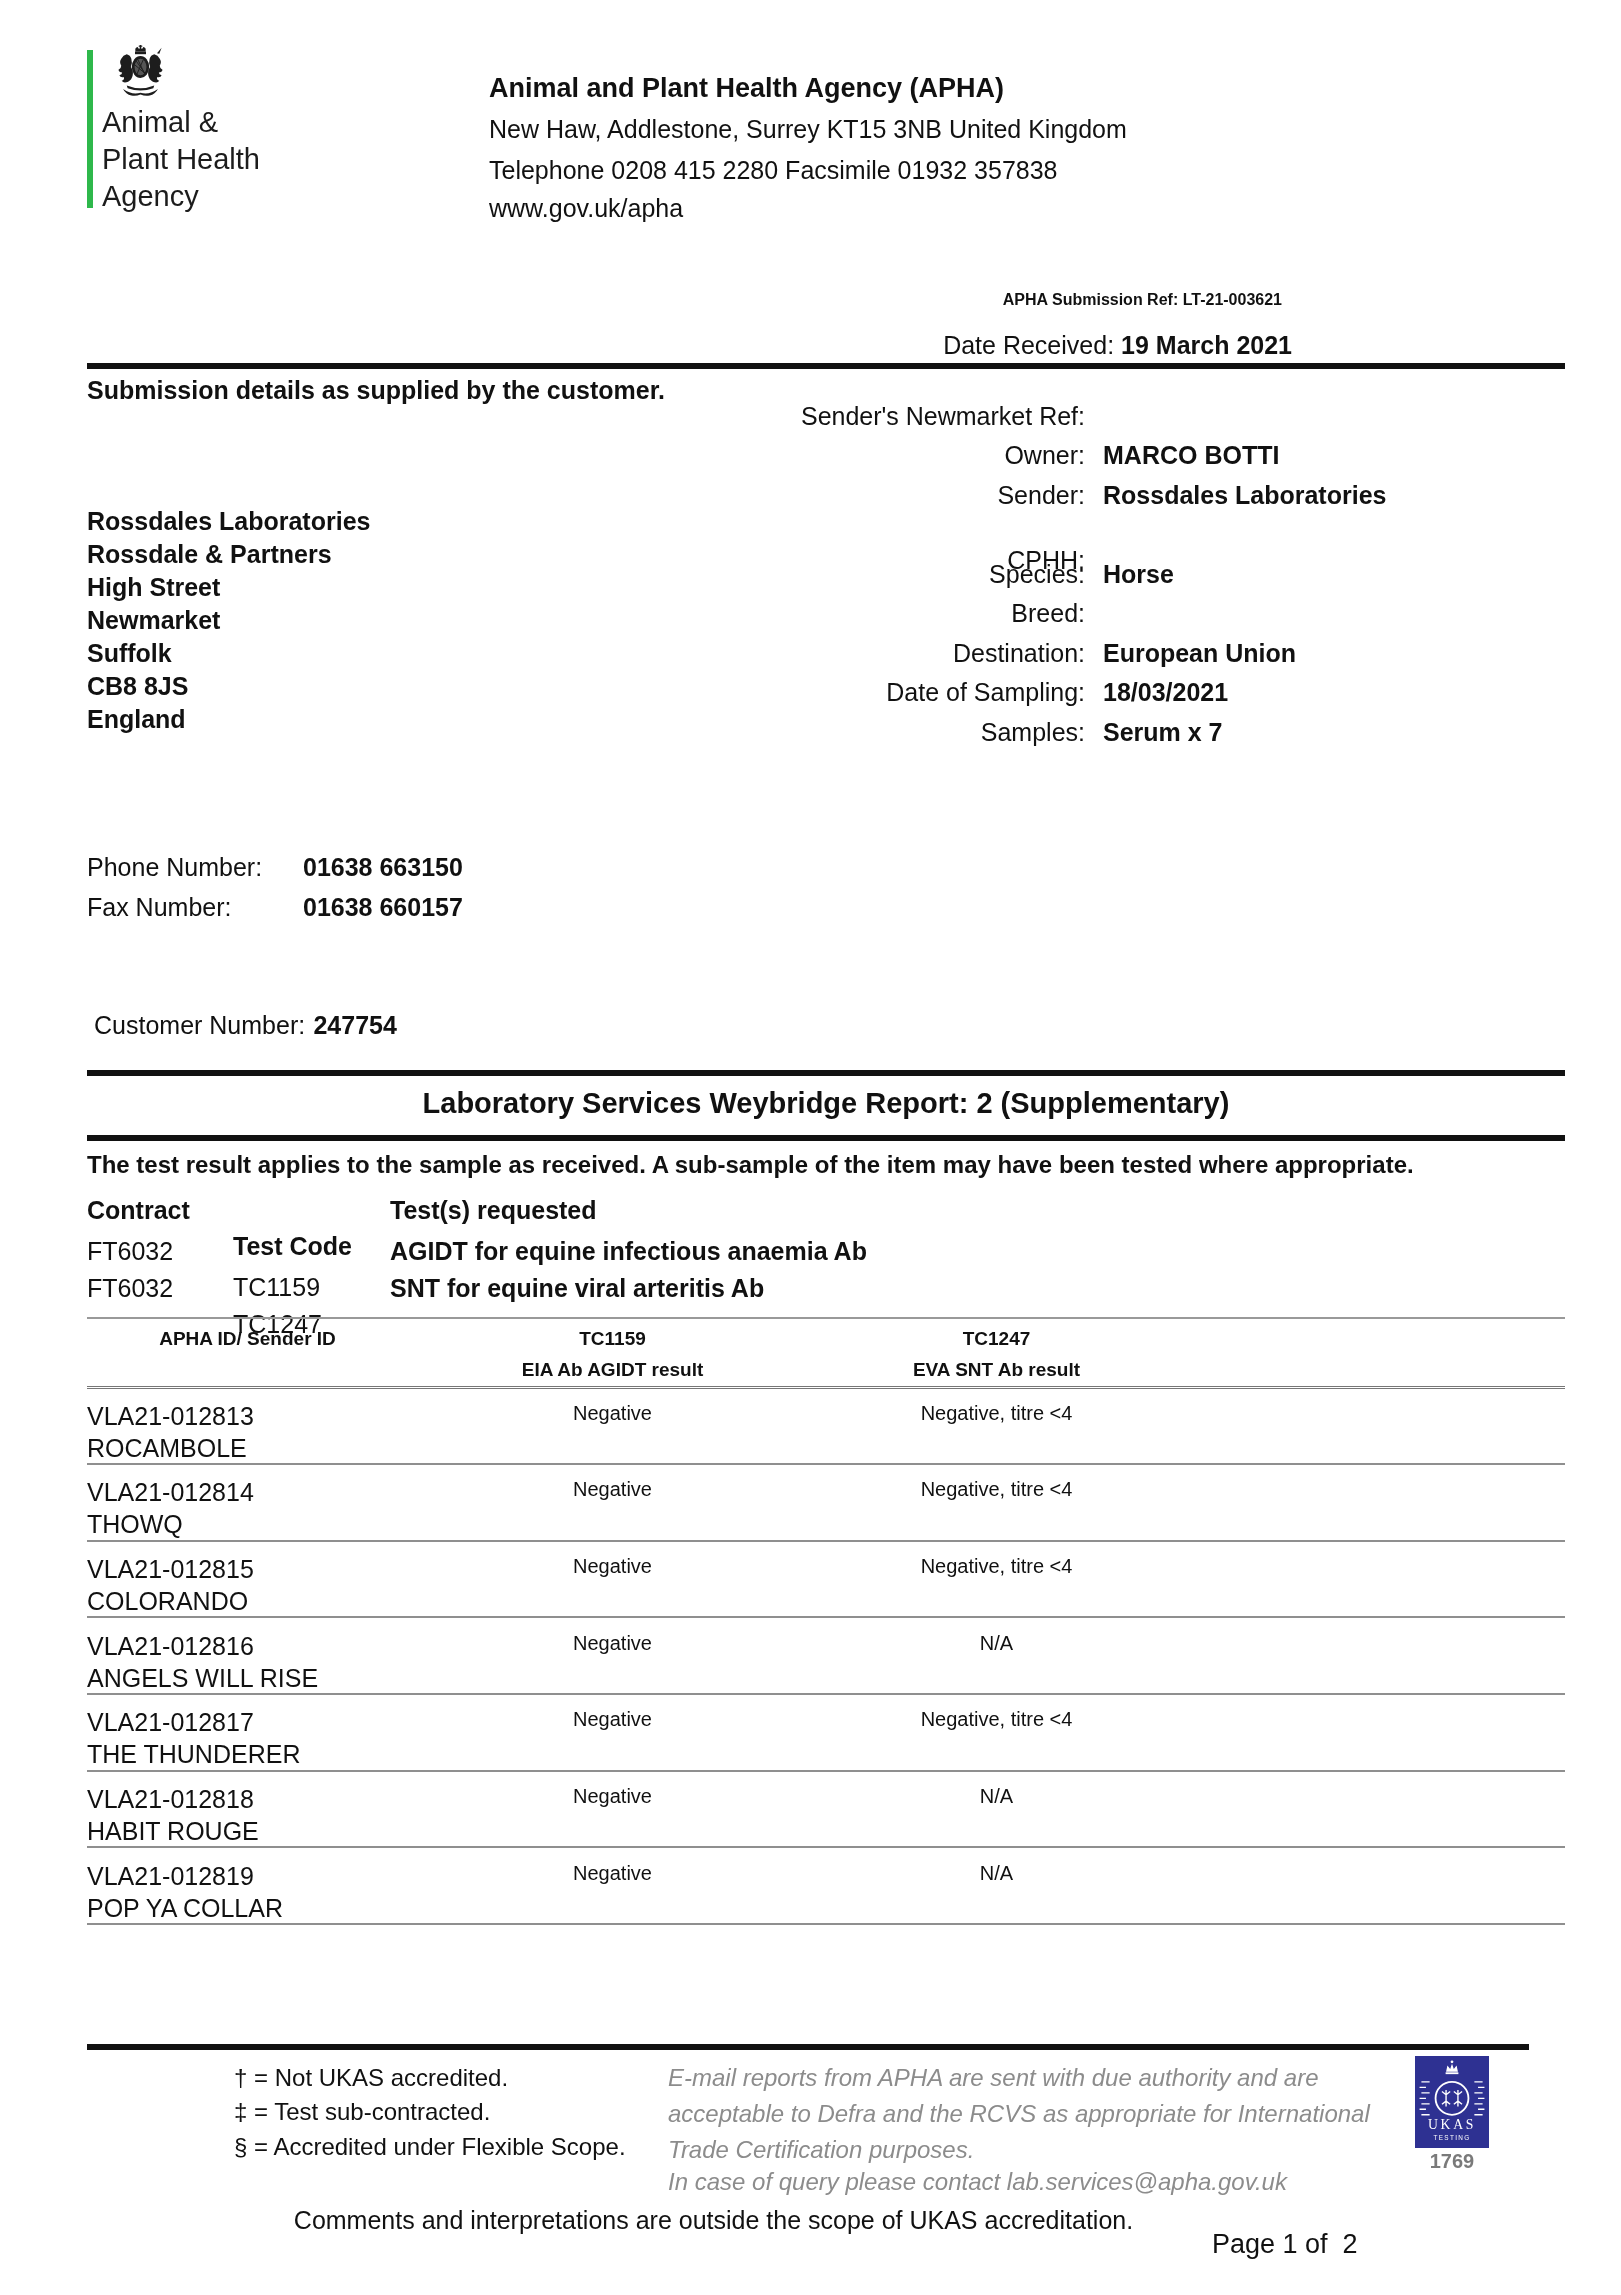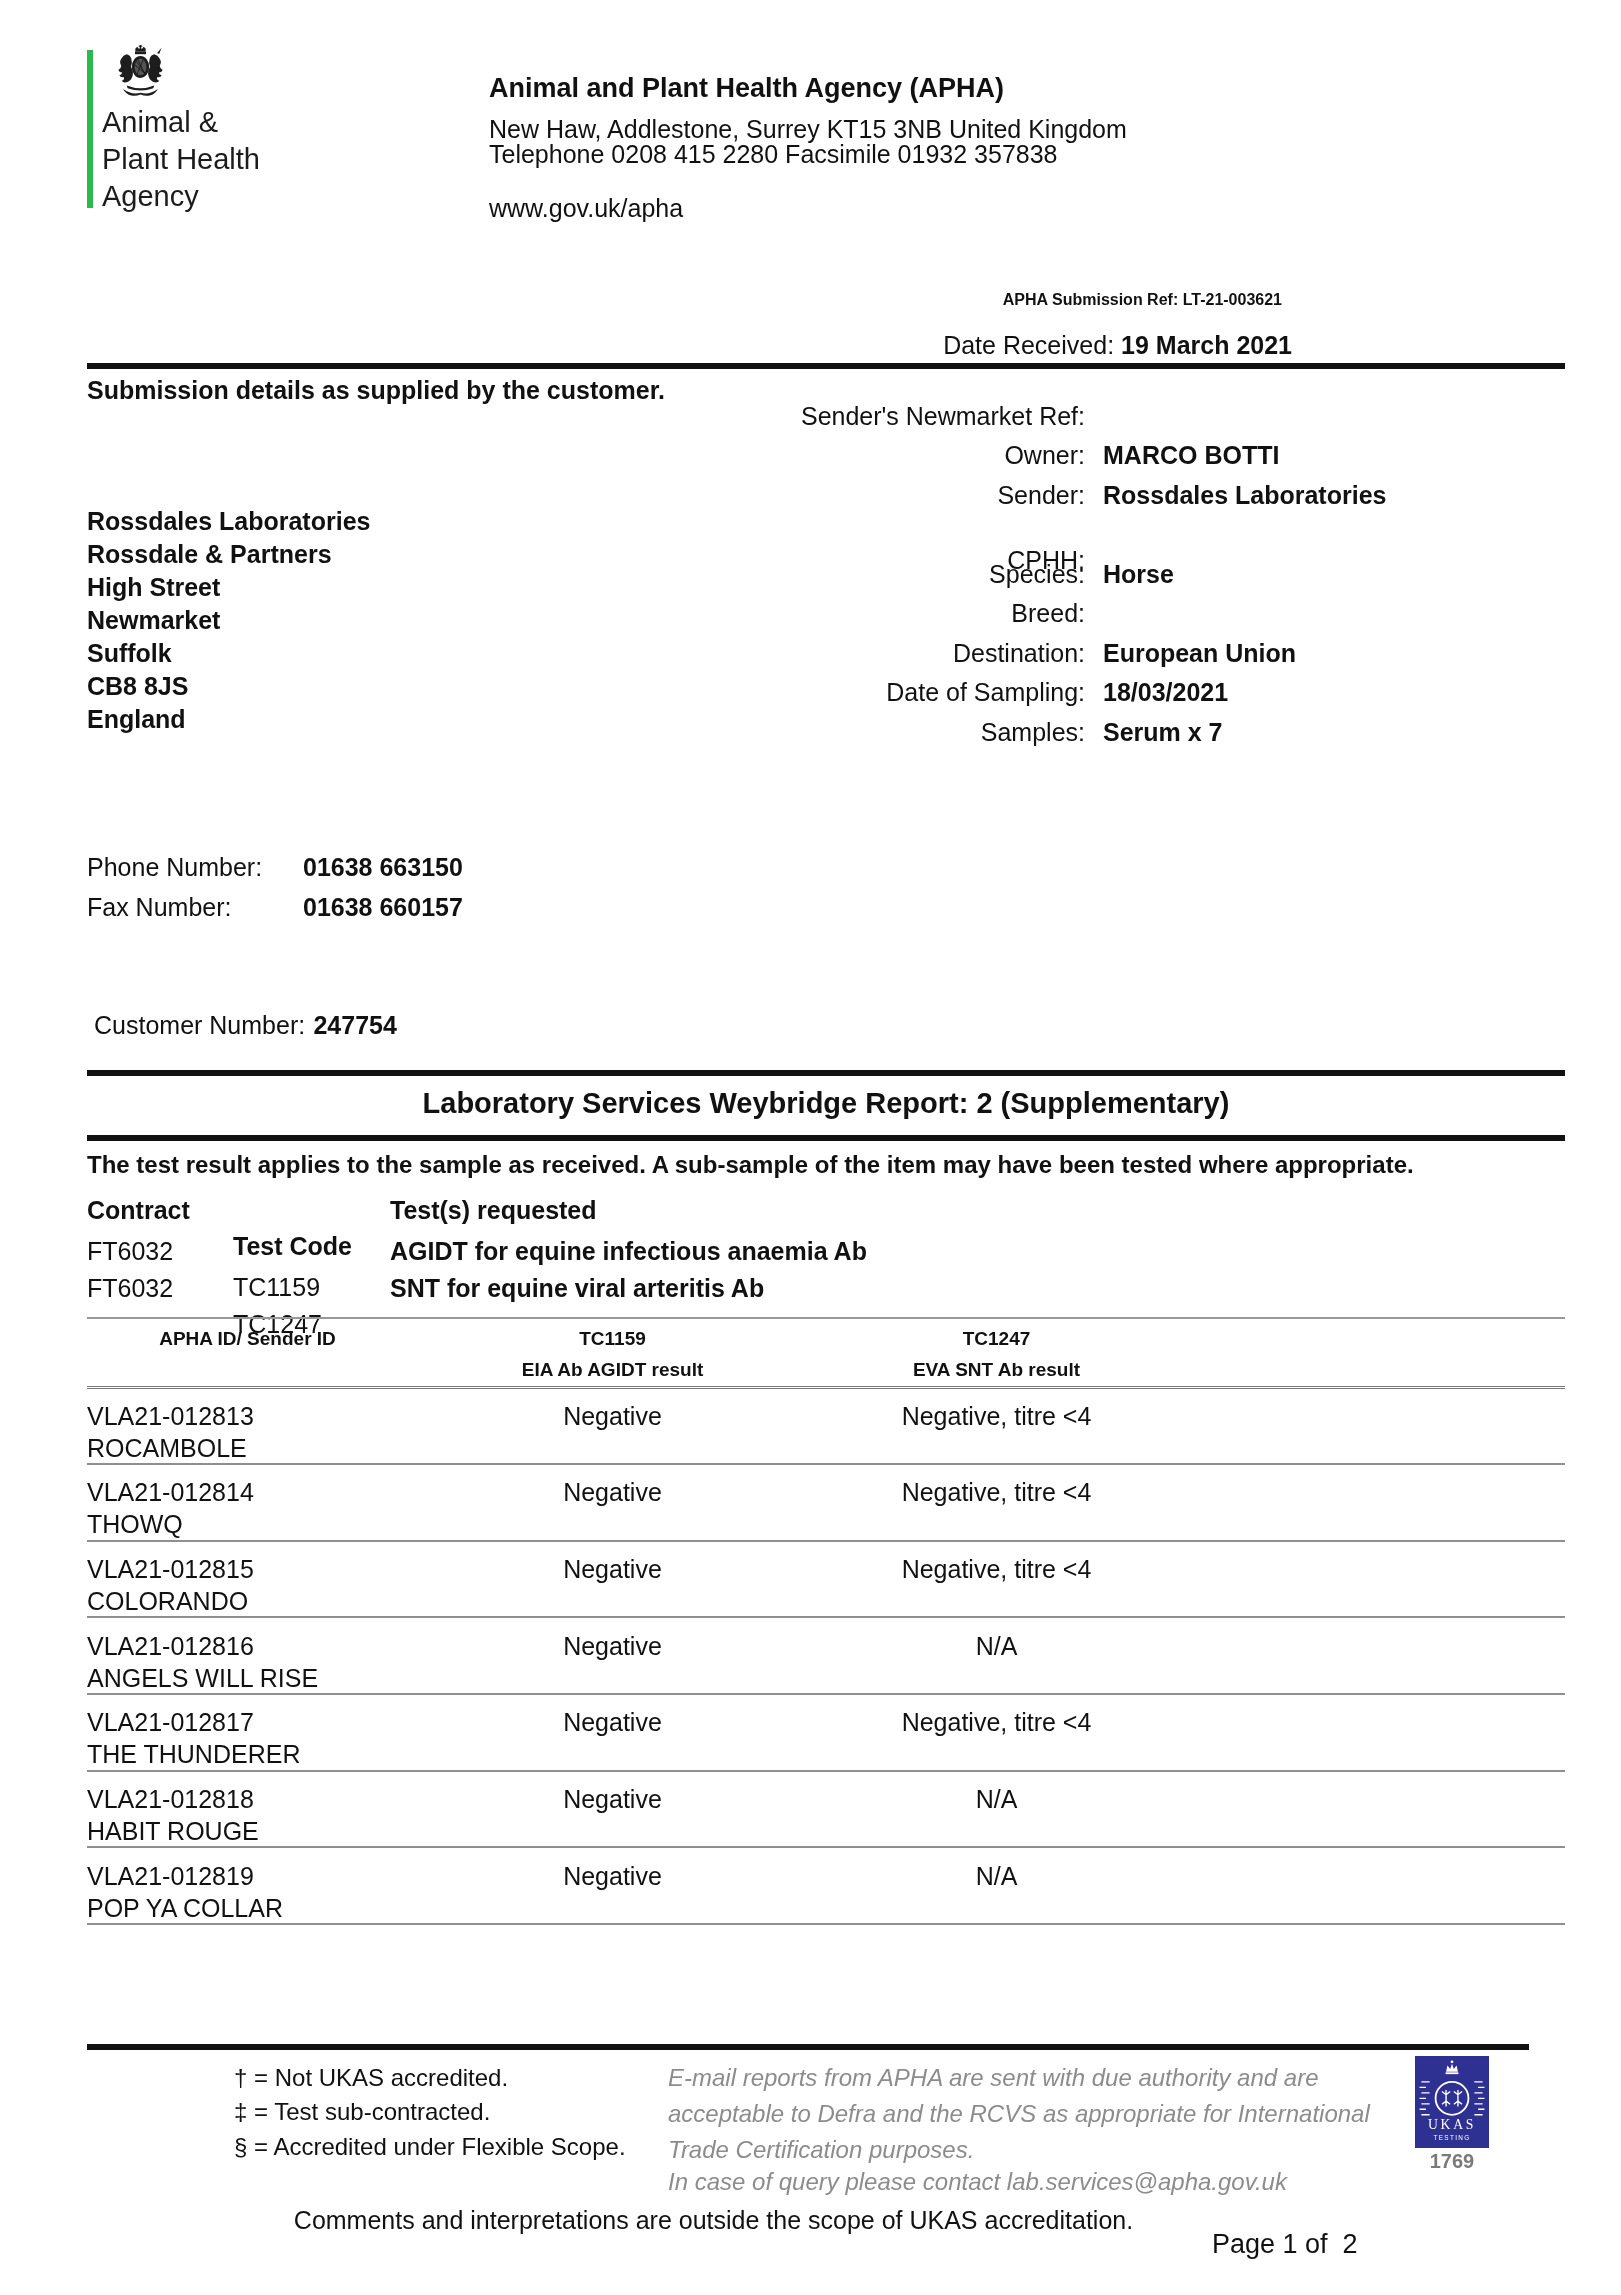--- a/index.html
+++ b/index.html
@@ -17,21 +17,21 @@
   .rule{position:absolute;background:#111111;height:6px;}
 
   
   #green-bar{left:87px;top:50px;width:6px;height:158px;background:#2eb84b;}
   #crest{left:113px;top:45px;width:55px;height:56px;}
   #logo-text{left:102px;top:104px;font-size:29px;line-height:37px;color:#1c1c1c;}
 
   
   #agency-name{left:489px;top:73px;font-size:27px;font-weight:bold;}
   #agency-address{left:489px;top:115px;font-size:25px;}
-  #agency-phone{left:489px;top:140px;font-size:25px;}
+  #agency-phone{left:489px;top:156px;font-size:25px;}
   #agency-web{left:489px;top:194px;font-size:25px;}
 
   
   #ref-line{left:449px;top:291px;width:833px;text-align:right;font-size:16px;font-weight:bold;}
   #date-line{left:459px;top:331px;width:833px;text-align:right;font-size:25px;}
 
   #rule-1{left:87px;top:363px;width:1478px;}
   #section-title{left:87px;top:376px;font-size:25px;font-weight:bold;}
 
   
@@ -62,21 +62,21 @@
   .ct-test{position:absolute;left:390px;}
 
   
   #results-top-rule{left:87px;top:1317px;width:1478px;height:1.8px;background:#999999;}
   .rt-col1{position:absolute;left:87px;width:321px;}
   .rt-col2{position:absolute;left:452px;width:321px;text-align:center;}
   .rt-col3{position:absolute;left:813px;width:367px;text-align:center;}
   .rt-header{font-size:19px;font-weight:bold;}
   #results-header-rule{left:87px;top:1386px;width:1478px;height:0;border-top:3.7px double #777777;}
   .row-sep{position:absolute;left:87px;width:1478px;height:1.8px;background:#8f8f8f;}
-  .rt-cell{font-size:25px;}
+  .rt-cell{font-size:20px;}
   .rt-id{position:absolute;left:87px;font-size:25px;}
   .rt-name{position:absolute;left:87px;font-size:25px;}
 
   
   #footer-rule{left:87px;top:2044px;width:1442px;}
   .dagger-line{position:absolute;left:234px;font-size:24px;}
   #email-notice{left:668px;top:2060px;width:716px;font-size:24px;font-style:italic;color:#8c8c8c;line-height:36px;}
   #query-notice{left:668px;top:2168px;font-size:24px;font-style:italic;color:#8c8c8c;white-space:nowrap;}
   #comments-note{left:87px;top:2206px;width:1253px;text-align:center;font-size:25px;}
   #page-number{left:1212px;top:2229px;font-size:27px;white-space:pre-wrap;}

